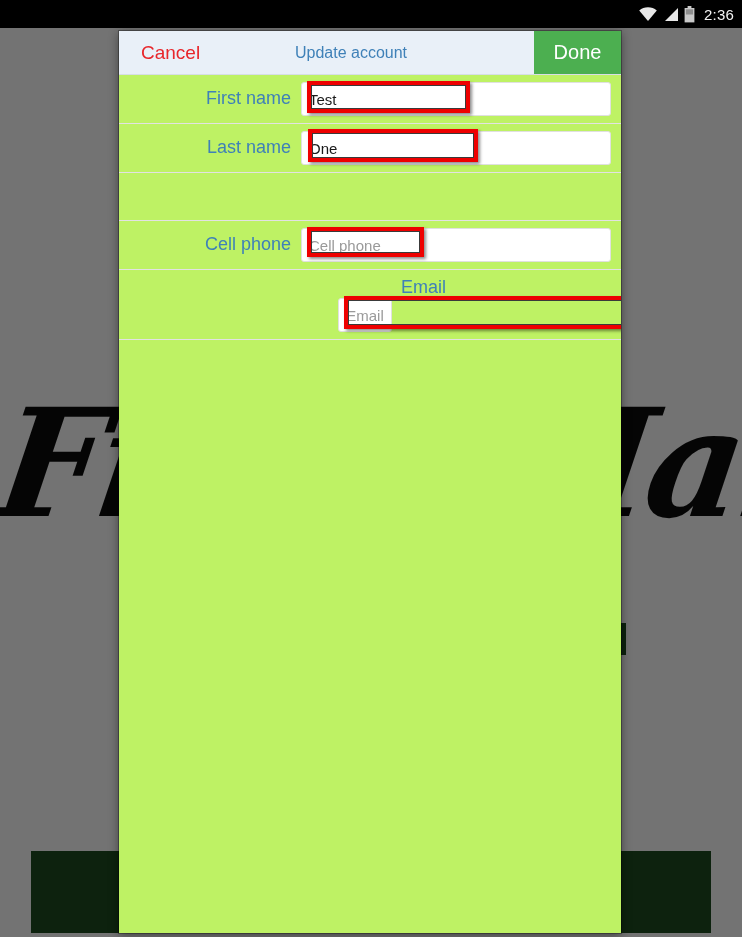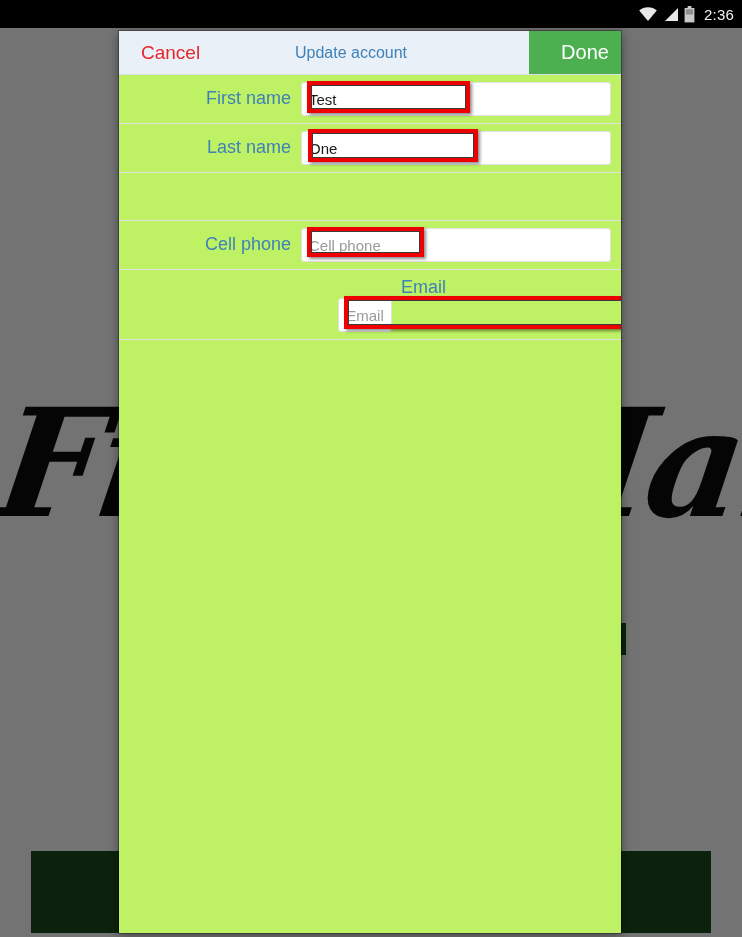--- a/index.html
+++ b/index.html
@@ -164,31 +164,30 @@
     display: flex;
     align-items: center;
     justify-content: center;
     color: #3f81b8;
     font-size: 16px;
     pointer-events: none;
     margin-left: 24px;
   }
   #done-button {
     margin-left: auto;
-    width: 72px;
+    width: 87px;
     background: #4caf50;
     color: #ffffff;
     font-size: 20px;
     display: flex;
     align-items: center;
     justify-content: center;
     cursor: pointer;
     user-select: none;
     flex: 0 0 auto;
-    padding-left: 20px;
   }
 
   
   #form-list {
     background: #bef264;
     flex: 1 1 auto;
   }
   .form-row {
     position: relative;
     display: flex;

